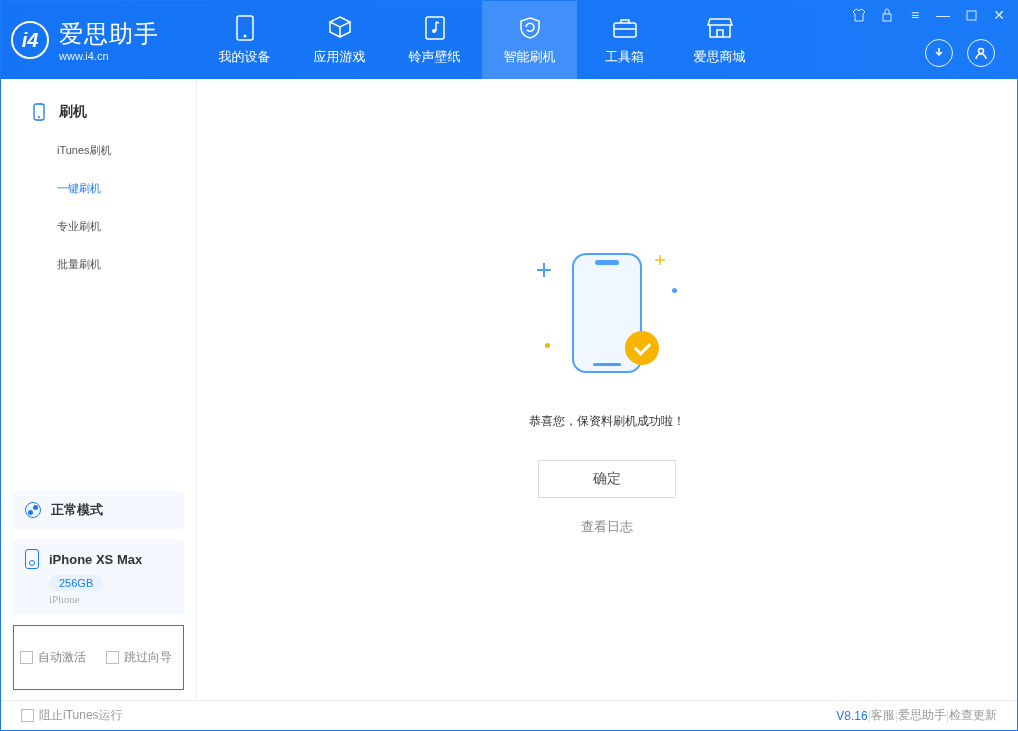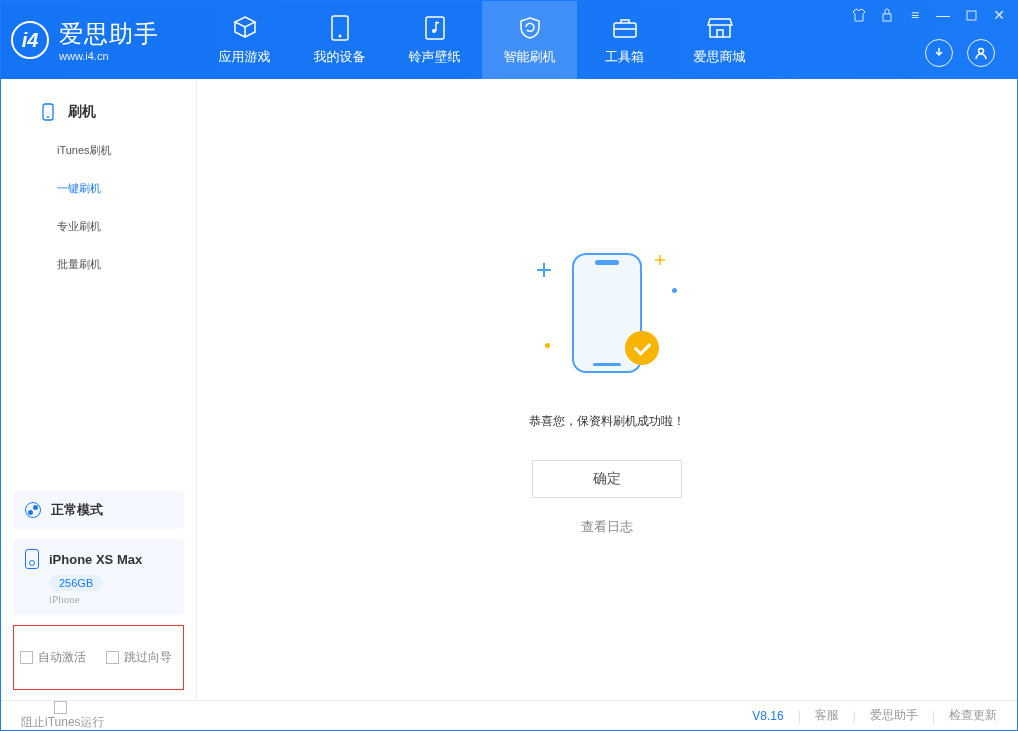--- a/index.html
+++ b/index.html
@@ -19,21 +19,21 @@
 .nav-item .lbl { font-size: 13px; }
 
 .titlebar-icons { position: absolute; right: 10px; top: 6px; display: flex; gap: 12px; }
 .titlebar-icons span { width: 16px; height: 16px; display: inline-flex; align-items: center; justify-content: center; cursor: pointer; color: #dce9ff; font-size: 14px; }
 .header-circles { position: absolute; right: 22px; bottom: 12px; display: flex; gap: 14px; }
 .header-circles .cbtn { width: 28px; height: 28px; border: 1.8px solid rgba(255,255,255,0.9); border-radius: 50%; display: flex; align-items: center; justify-content: center; cursor: pointer; }
 
 .body { display: flex; height: calc(100% - 78px - 30px); }
 .sidebar { width: 196px; border-right: 1px solid #eee; display: flex; flex-direction: column; }
 .side-section { padding-top: 14px; }
-.side-title { display: flex; align-items: center; height: 38px; padding-left: 41px; font-size: 14px; font-weight: 600; color: #333; }
+.side-title { display: flex; align-items: center; height: 38px; padding-left: 32px; font-size: 14px; font-weight: 600; color: #333; }
 .side-title .ticon { width: 16px; margin-right: 10px; display: flex; align-items: center; }
 .side-list { }
 .side-item { height: 38px; padding-left: 56px; display: flex; align-items: center; font-size: 11px; color: #555; cursor: pointer; }
 .side-item.active { color: #1a7af8; }
 
 .side-bottom { margin-top: auto; padding: 10px 12px; }
 .mode-card, .device-card { background: #f5f9ff; border-radius: 4px; padding: 10px 12px; margin-bottom: 10px; }
 .mode-card { display: flex; align-items: center; font-size: 13px; font-weight: 600; color: #333; }
 .mode-card .micon { width: 16px; height: 16px; border: 1.5px solid #1a7af8; border-radius: 50%; margin-right: 10px; position: relative; }
 .mode-card .micon::before { content:''; position:absolute; width:5px; height:5px; background:#1a7af8; border-radius:50%; top:2px; left:7px; }
@@ -60,60 +60,60 @@
 .spark::before { width:2px; height:14px; left:6px; }
 .spark::after { width:14px; height:2px; top:6px; }
 .spark.s1 { top:20px; left:0; }
 .spark.s2 { top:10px; right:10px; transform:scale(.7); }
 .spark.s2::before,.spark.s2::after { background:#f8b500; }
 .dot { position:absolute; width:5px; height:5px; background:#f8b500; border-radius:50%; }
 .dot.d1 { bottom:35px; left:8px; }
 .dot.d2 { top:45px; right:0; background:#4da0ff; }
 
 .success-msg { font-size:12px; color:#333; margin-bottom:30px; }
-.ok-btn { width:150px; height:38px; border:1px solid #ddd; background:#fff; font-size:14px; color:#555; cursor:pointer; margin-bottom:20px; }
+.ok-btn { width:138px; height:38px; border:1px solid #ddd; background:#fff; font-size:14px; color:#555; cursor:pointer; margin-bottom:20px; }
 .log-link { font-size:13px; color:#888; cursor:pointer; }
 
 .footer { height:30px; border-top:1px solid #eee; display:flex; align-items:center; padding:0 20px; font-size:12px; color:#999; }
-.footer .chk { color:#999;flex-direction:column; }
-.footer-right { margin-left:auto; display:flex; align-items:center; gap:14px; }
+.footer .chk { color:#999; }
+.footer-right { margin-left:auto; display:flex; align-items:center; }
 .footer-right .sep { color:#ddd; }
 .footer-right span { cursor:pointer; }
 .ver { color:#1a7af8; }
 
 svg { display:block; }
 </style>
 </head>
 <body>
 
 <div class="header">
   <div class="logo-area">
     <div class="logo-circle">i4</div>
     <div class="logo-text">
       <div class="cn">爱思助手</div>
       <div class="en">www.i4.cn</div>
     </div>
   </div>
   <div class="nav">
     <div class="nav-item">
       <div class="icon">
-          <svg width="26" height="26">
-            <path d="M13 2 L23 7 L13 12 L3 7 Z M3 7 L3 17 L13 22 L13 12 M23 7 L23 17 L13 22" fill="none" stroke="#fff" stroke-width="1.5"></path>
-          </svg>
-        </div>
-      <div class="lbl">应用游戏</div>
-    </div>
-    <div class="nav-item">
-      <div class="icon">
           <svg width="18" height="26">
             <rect x="1" y="1" width="16" height="24" rx="2" fill="none" stroke="#fff" stroke-width="1.5"></rect>
             <circle cx="9" cy="21" r="1.5" fill="#fff"></circle>
           </svg>
         </div>
       <div class="lbl">我的设备</div>
+    </div>
+    <div class="nav-item">
+      <div class="icon">
+          <svg width="26" height="26">
+            <path d="M13 2 L23 7 L13 12 L3 7 Z M3 7 L3 17 L13 22 L13 12 M23 7 L23 17 L13 22" fill="none" stroke="#fff" stroke-width="1.5"></path>
+          </svg>
+        </div>
+      <div class="lbl">应用游戏</div>
     </div>
     <div class="nav-item">
       <div class="icon">
           <svg width="22" height="26">
             <rect x="2" y="2" width="18" height="22" rx="2" fill="none" stroke="#fff" stroke-width="1.5"></rect>
             <path d="M12 7 L12 16 M12 7 L15 8" stroke="#fff" stroke-width="1.5" fill="none"></path>
             <circle cx="10" cy="16" r="2" fill="#fff"></circle>
           </svg>
         </div>
       <div class="lbl">铃声壁纸</div>

